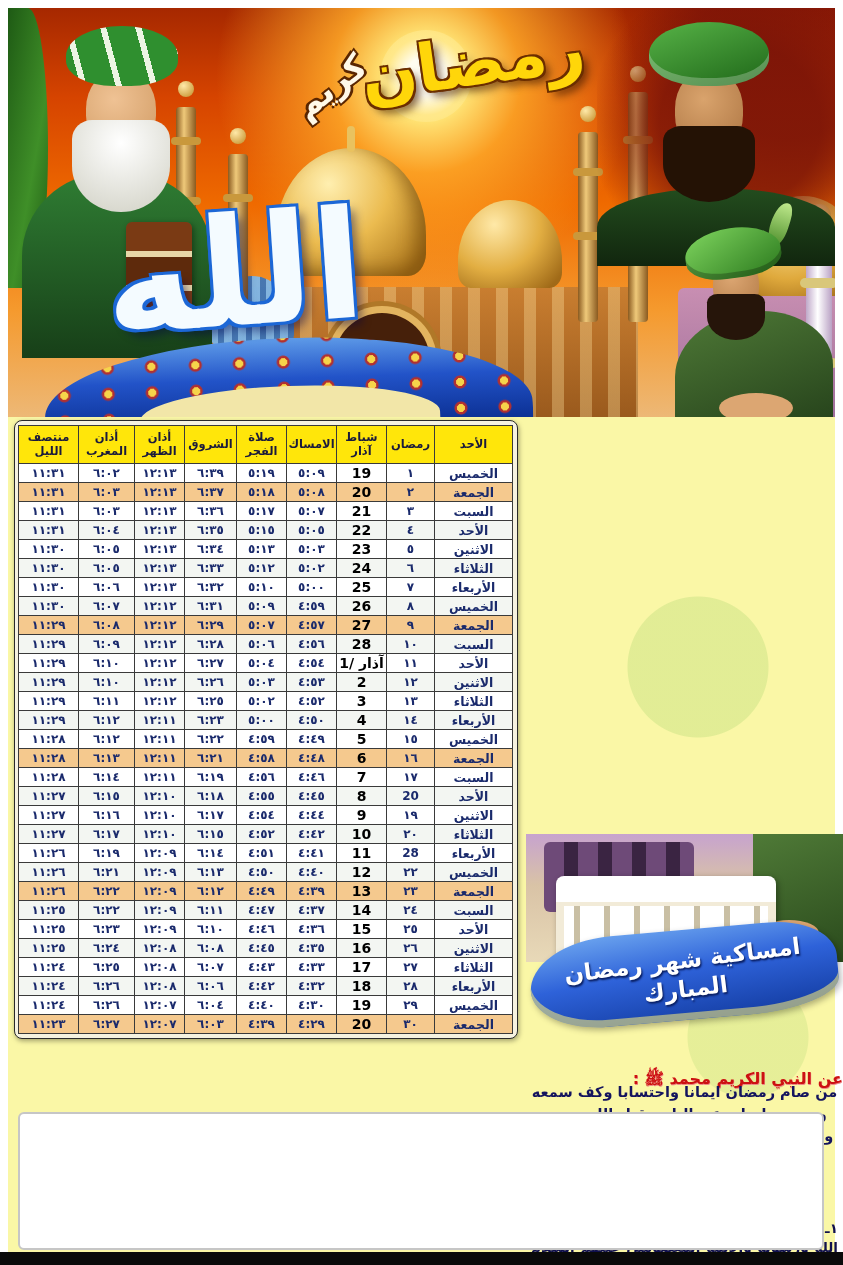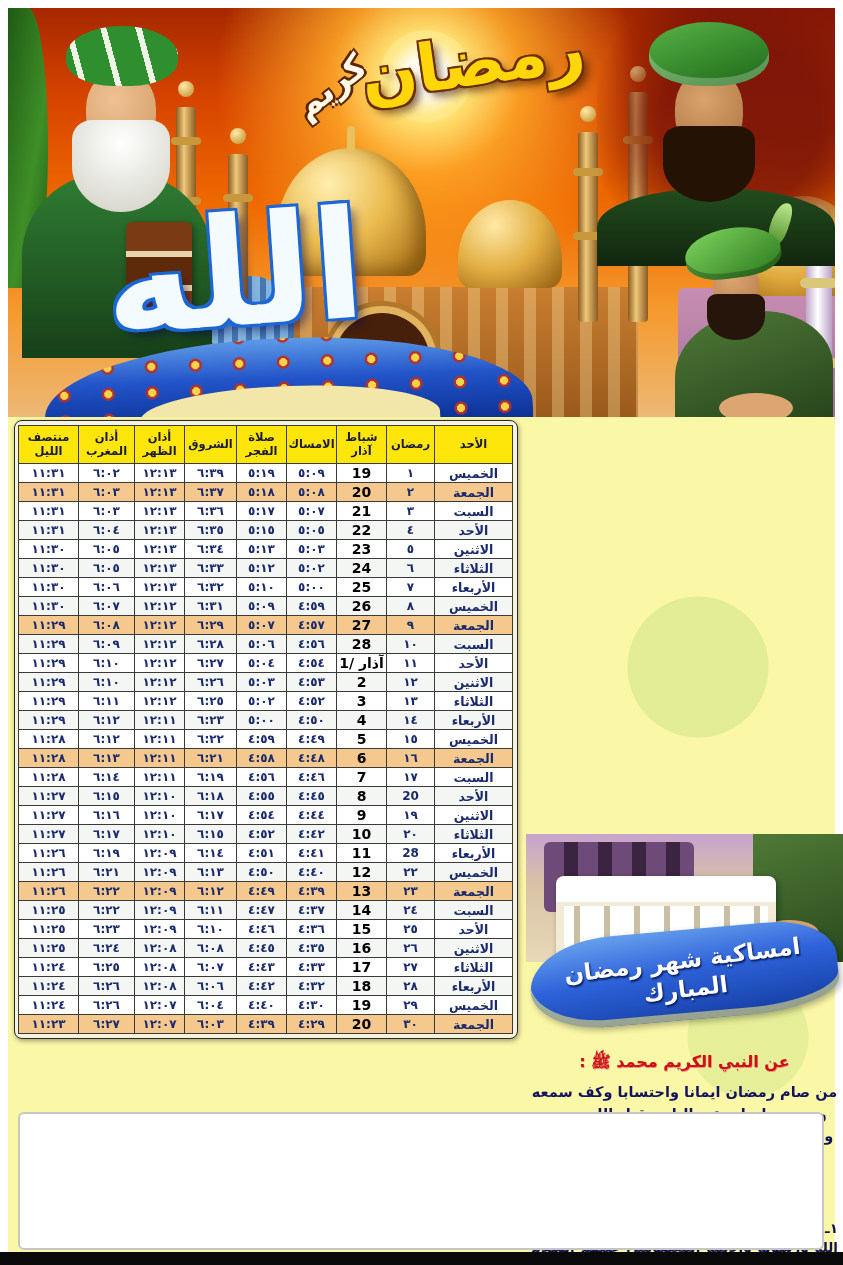--- a/index.html
+++ b/index.html
@@ -153,21 +153,21 @@
   .banner { position:absolute; left:4px; top:96px; width:308px; height:90px; z-index:3;
     background:linear-gradient(175deg,#6FA8F0 0%,#2E62D9 45%,#123A9E 100%);
     border-radius:45% 35% 50% 40% / 90% 70% 55% 75%;
     transform:rotate(-5deg); display:flex; align-items:center; justify-content:center;
     box-shadow:inset 0 -7px 0 rgba(255,240,120,.55), 2px 3px 6px rgba(0,0,0,.3); }
   .banner span { color:#FFFFFF; font-weight:bold; font-size:23px; line-height:1.25; text-align:center;
     padding:0 16px; transform:rotate(-2deg); text-shadow:1px 2px 2px #081C5E; }
 
   .attr { position:absolute; width:100%; text-align:center; color:#CC1111; font-weight:bold; font-size:16px;
     text-shadow:.5px .5px 0 #E88; }
-  .attr1 { top:194px; } .attr2 { top:218px; }
+  .attr1 { top:194px; } .attr2 { top:235px;text-align:right; }
   .hadith { position:absolute; top:248px; left:4px; right:4px; text-align:center; color:#14145E;
     font-weight:bold; font-size:14.5px; line-height:1.5; }
   .muftirat-title { position:absolute; top:330px; width:100%; text-align:center; color:#1E8A1E;
     font-size:37px; font-weight:bold; text-shadow:1.5px 1.5px 0 #FFFFFF, 3px 3px 3px #999; }
   .items { position:absolute; top:385px; left:5px; right:5px; color:#10104E; font-weight:bold;
     font-size:13.5px; line-height:1.42; text-align:justify; }
   .items div { margin-bottom:1px; }
 
   
   .notes-box { position:absolute; left:18px; top:1112px; width:806px; height:138px;

